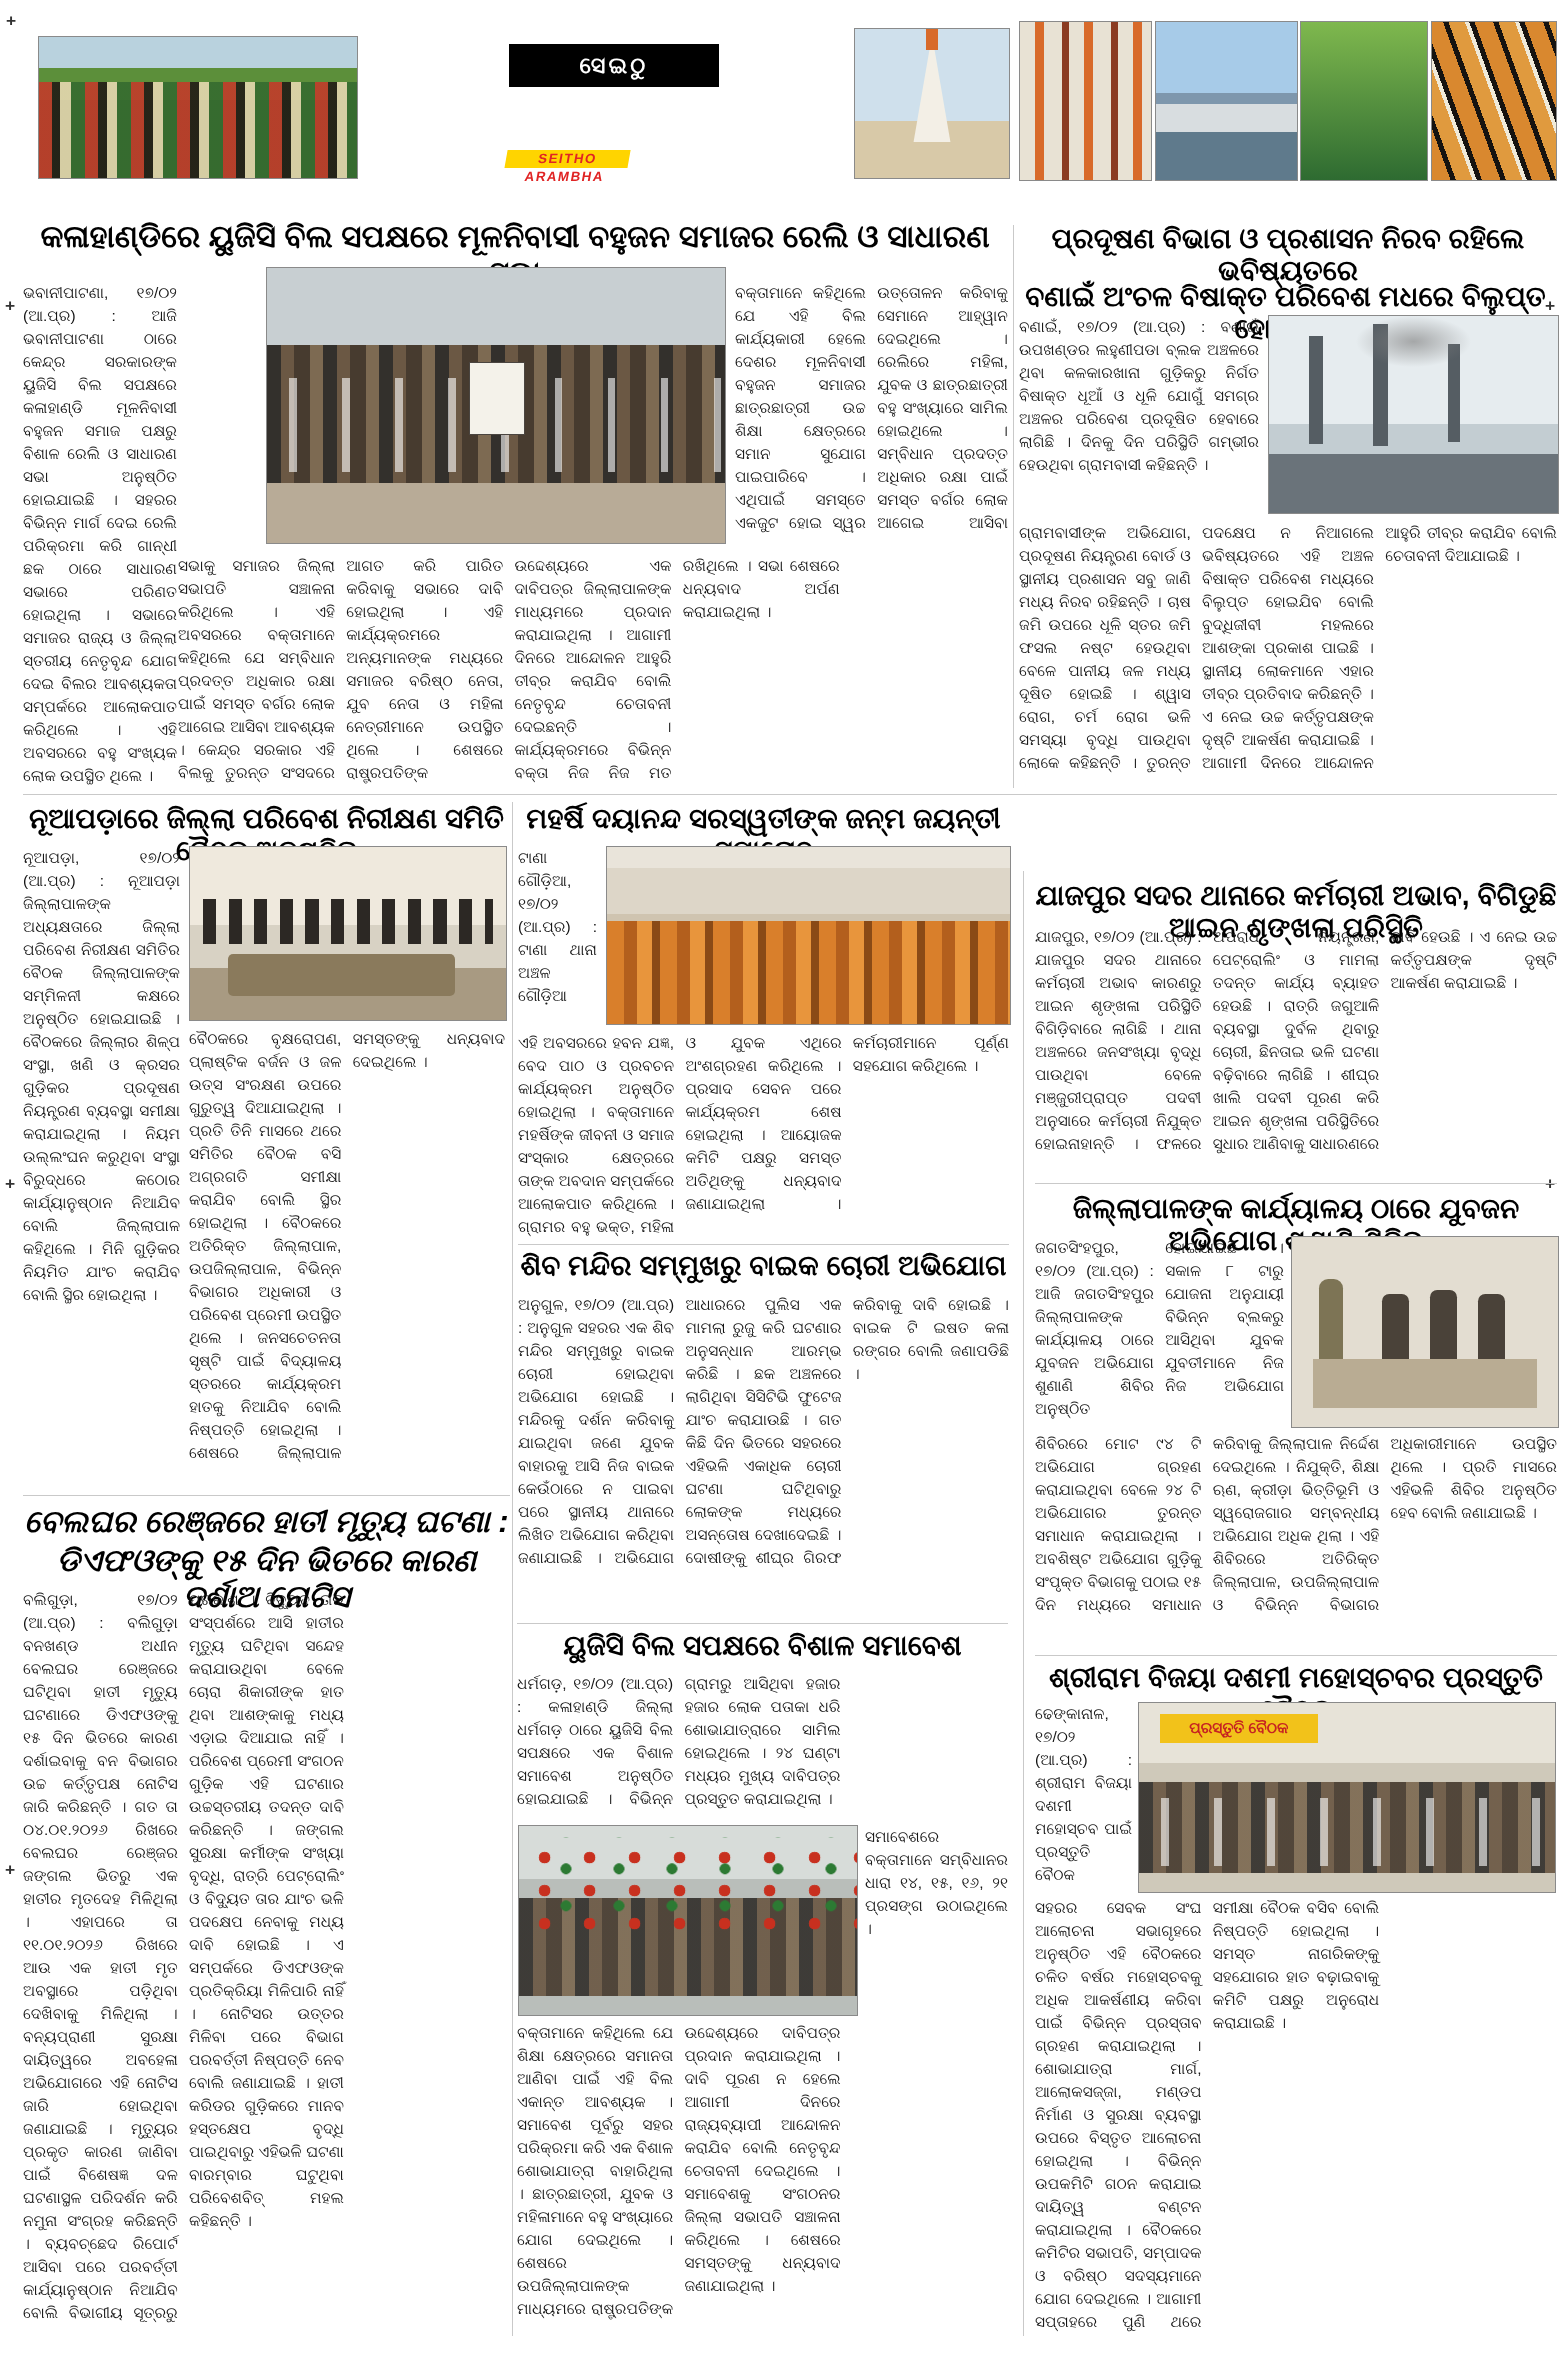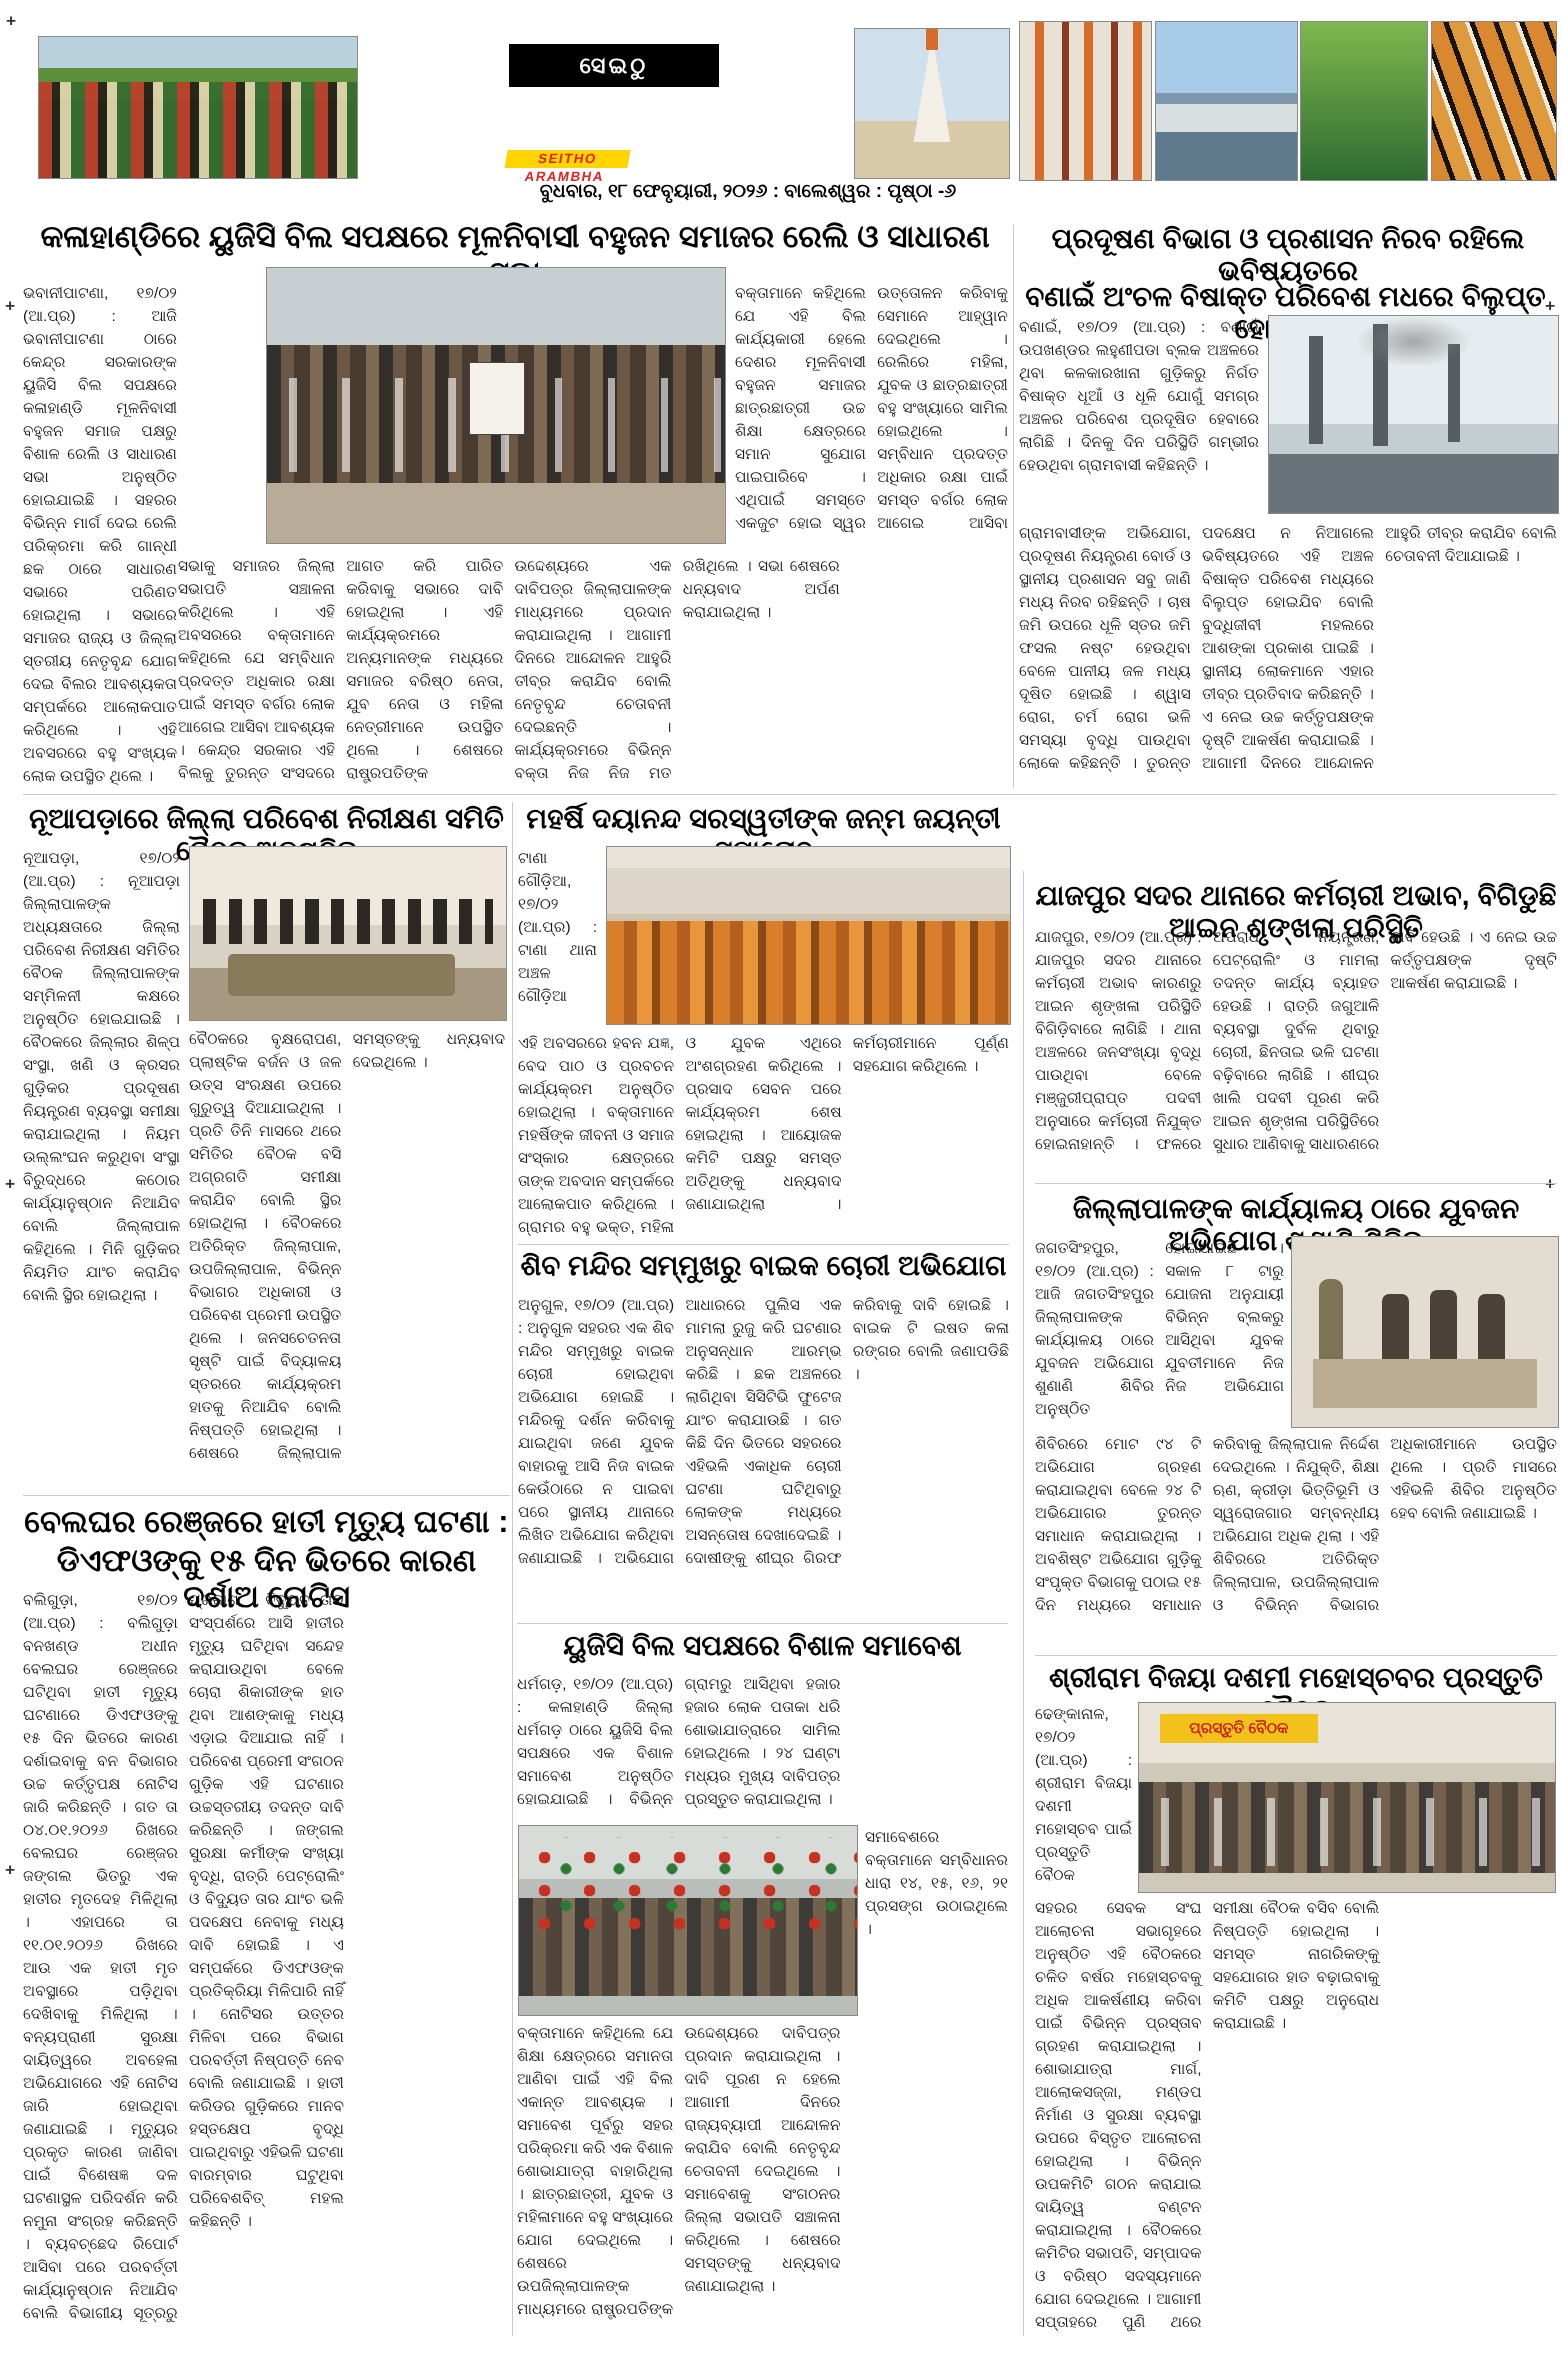--- a/index.html
+++ b/index.html
@@ -11,21 +11,21 @@
           font-size:22.5px;line-height:43px;letter-spacing:3.1px;}
   .mast-title{font-family:"Liberation Serif",serif;font-weight:900;font-size:97px;
           line-height:1.0;text-align:center;color:#000;}
   .badge{background:#ffd400;color:#e02424;font-weight:bold;font-size:13.3px;
          letter-spacing:1.5px;text-align:center;line-height:18.4px;transform:skew(-10deg);}
   .dateline{font-weight:bold;font-size:19px;text-align:center;color:#000;}
   
   .hl{font-weight:bold;color:#000;text-align:center;line-height:1.15;}
   .hl-lead{font-size:31px;}
   .hl-sec{font-size:28px;}
-  .hl-big{font-size:31px;}
+  .hl-big{font-size:31px;font-style:italic;}
   
   .bd{font-size:15.4px;line-height:23px;text-align:justify;overflow:hidden;
       column-gap:11.3px;column-fill:auto;color:#141414;}
   .c1{column-count:1;} .c2{column-count:2;} .c3{column-count:3;} .c5{column-count:5;}
   
   .vrule{background:#c9c9c9;width:1px;}
   .hrule{background:#c9c9c9;height:1px;}
   .regmark{font-size:17.4px;color:#333;font-weight:bold;}
   
   .photo{border:0.5px solid #8a8a8a;overflow:hidden;position:absolute;}
@@ -93,21 +93,20 @@
     <div class="tip"></div>
   </div>
   <div class="abs" style="left:1019px;top:20.5px;width:538px;height:159px;display:flex;gap:2.6px;">
     <div class="photo ph-chariot" style="position:relative;flex:0 0 131px;height:158px;"></div>
     <div class="photo ph-dam" style="position:relative;flex:0 0 141px;height:158px;">
         <div class="wall"></div>
       </div>
     <div class="photo ph-green" style="position:relative;flex:0 0 126px;height:158px;"></div>
     <div class="photo ph-tigers" style="position:relative;flex:1;height:158px;"></div>
   </div>
-  <div class="abs dateline" style="left:410px;top:180px;width:676px;">ବୁଧବାର, ୧୮ ଫେବୃୟାରୀ, ୨୦୨୬ : ବାଲେଶ୍ୱର : ପୃଷ୍ଠା -୬</div>
 </div>
 
 <div class="abs vrule" style="left:1013px;top:225px;height:563px;"></div>
 <div class="abs hrule" style="left:23px;top:794px;width:1534px;"></div>
 <div class="abs vrule" style="left:512px;top:802px;height:1534px;"></div>
 <div class="abs vrule" style="left:1023px;top:871px;height:1465px;"></div>
 <div class="abs hrule" style="left:1035px;top:1183px;width:522px;"></div>
 <div class="abs hrule" style="left:518px;top:1244px;width:491px;"></div>
 <div class="abs hrule" style="left:23px;top:1495px;width:487px;"></div>
 <div class="abs hrule" style="left:517px;top:1623px;width:491px;"></div>

